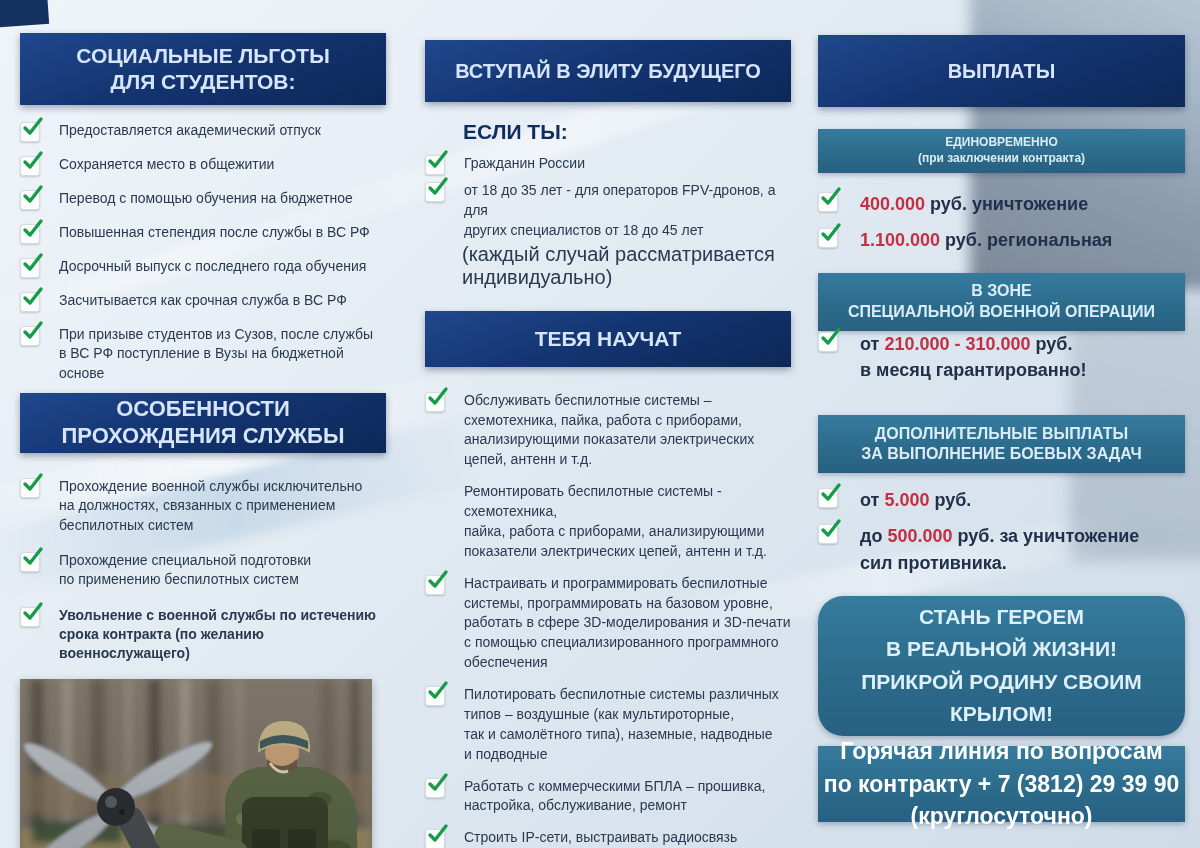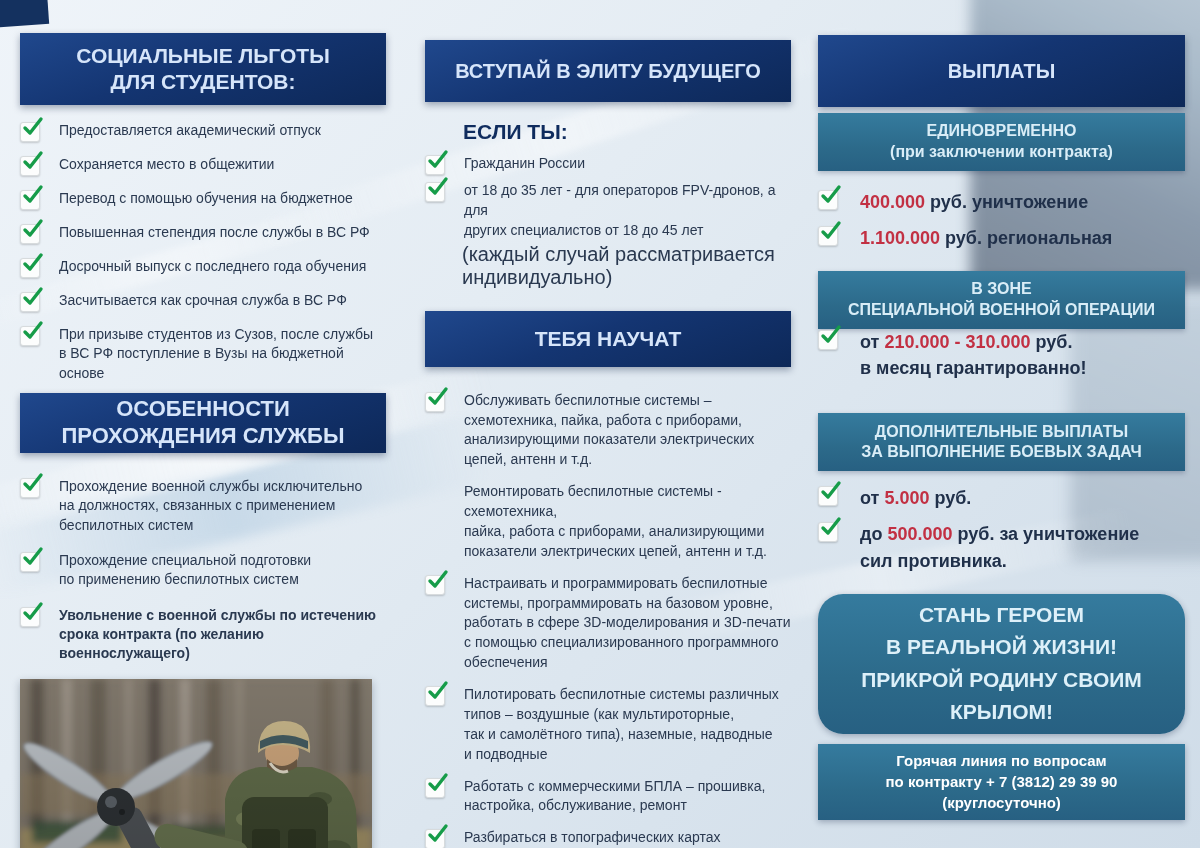--- a/index.html
+++ b/index.html
@@ -60,21 +60,21 @@
   
   .money .li-text{font-size:18px;font-weight:bold;color:#20304a;line-height:1.45;margin-left:22px;}
   .red{color:#c23043;}
   .money-line2{display:block;}
   .hero-box{background:linear-gradient(180deg,#357b9e 0%,#2c6a8a 60%,#276082 100%);
     color:#ddf0f9;font-weight:bold;text-align:center;white-space:pre-line;
     display:flex;align-items:center;justify-content:center;line-height:1.55;font-size:21px;
     box-shadow:0 2px 6px rgba(10,25,60,.3);border-radius:25px;}
   .hotline-box{background:linear-gradient(180deg,#357b9e 0%,#2c6a8a 60%,#276082 100%);
     color:#ffffff;font-weight:bold;text-align:center;white-space:pre-line;
-    display:flex;align-items:center;justify-content:center;line-height:1.4;font-size:15px;
+    display:flex;align-items:center;justify-content:center;line-height:1.4;font-size:23px;
     box-shadow:0 2px 6px rgba(10,25,60,.3);}
 
   .photo{margin-top:16px;width:352px;height:235px;box-shadow:0 3px 8px rgba(20,35,60,.3);
     background:#847c70;overflow:hidden;}
 </style>
 </head>
 <body>
 
 <div id="canvas">
 
@@ -337,30 +337,38 @@
           </span>
         <span class="li-text">Работать с коммерческими БПЛА – прошивка,
 настройка, обслуживание, ремонт</span>
       </div>
       <div class="li">
         <span class="check">
             <svg width="22" height="22">
               <path d="M4 12 L9 17 L20 3" stroke="#169c49" stroke-width="3.4" fill="none" stroke-linecap="round" stroke-linejoin="round"></path>
             </svg>
           </span>
+        <span class="li-text">Строить IP-сети, выстраивать радиосвязь</span>
+      </div>
+      <div class="li">
+        <span class="check">
+            <svg width="22" height="22">
+              <path d="M4 12 L9 17 L20 3" stroke="#169c49" stroke-width="3.4" fill="none" stroke-linecap="round" stroke-linejoin="round"></path>
+            </svg>
+          </span>
         <span class="li-text">Разбираться в топографических картах</span>
       </div>
 
     </div>
   </div>
 
   <div class="col col-right">
     <div class="hdr-navy" style="margin-top:35px;height:72px;font-size:20px;">ВЫПЛАТЫ</div>
 
-    <div class="hdr-teal" style="margin-top:6px;height:58px;font-size:16px;">ЕДИНОВРЕМЕННО
+    <div class="hdr-teal" style="margin-top:22px;height:44px;font-size:12px;">ЕДИНОВРЕМЕННО
 (при заключении контракта)</div>
 
     <div class="list" style="margin-top:18px;">
       <div class="li money" style="margin-bottom:10px;">
         <span class="check">
             <svg width="22" height="22">
               <path d="M4 12 L9 17 L20 3" stroke="#169c49" stroke-width="3.4" fill="none" stroke-linecap="round" stroke-linejoin="round"></path>
             </svg>
           </span>
         <span class="li-text"><span></span><span class="red">400.000</span><span> руб. уничтожение</span></span>

